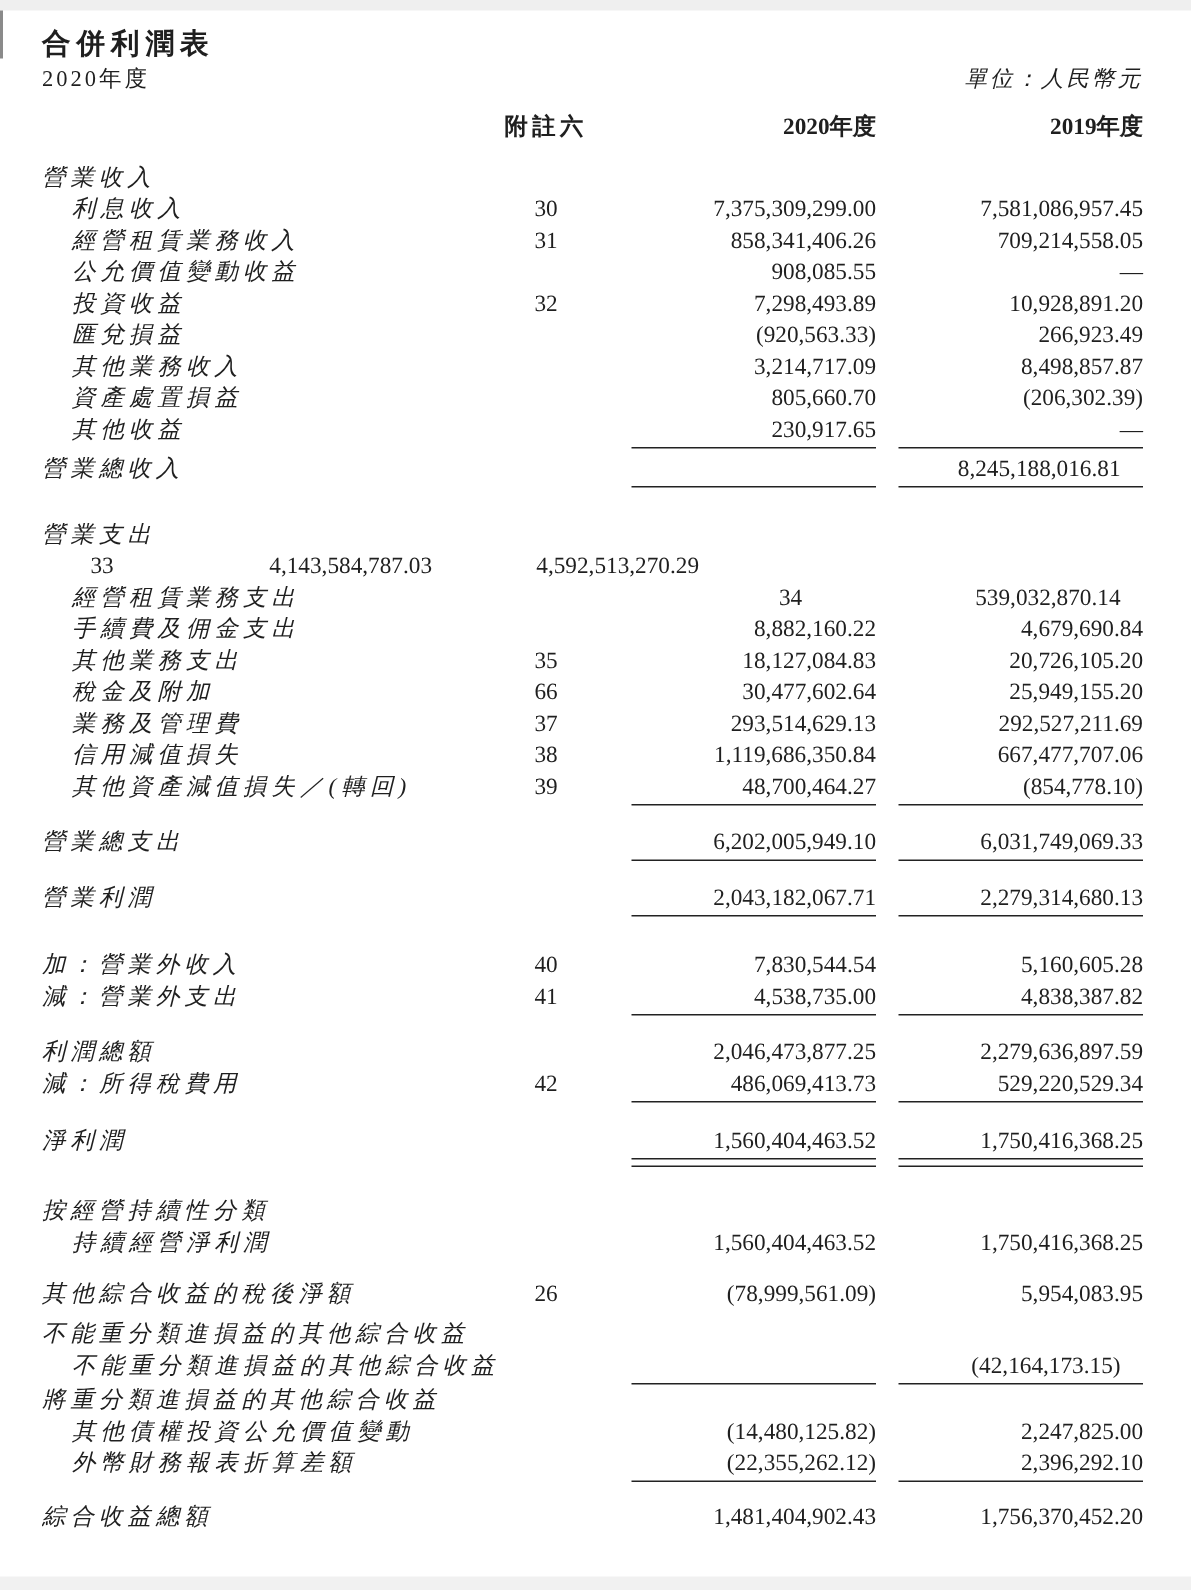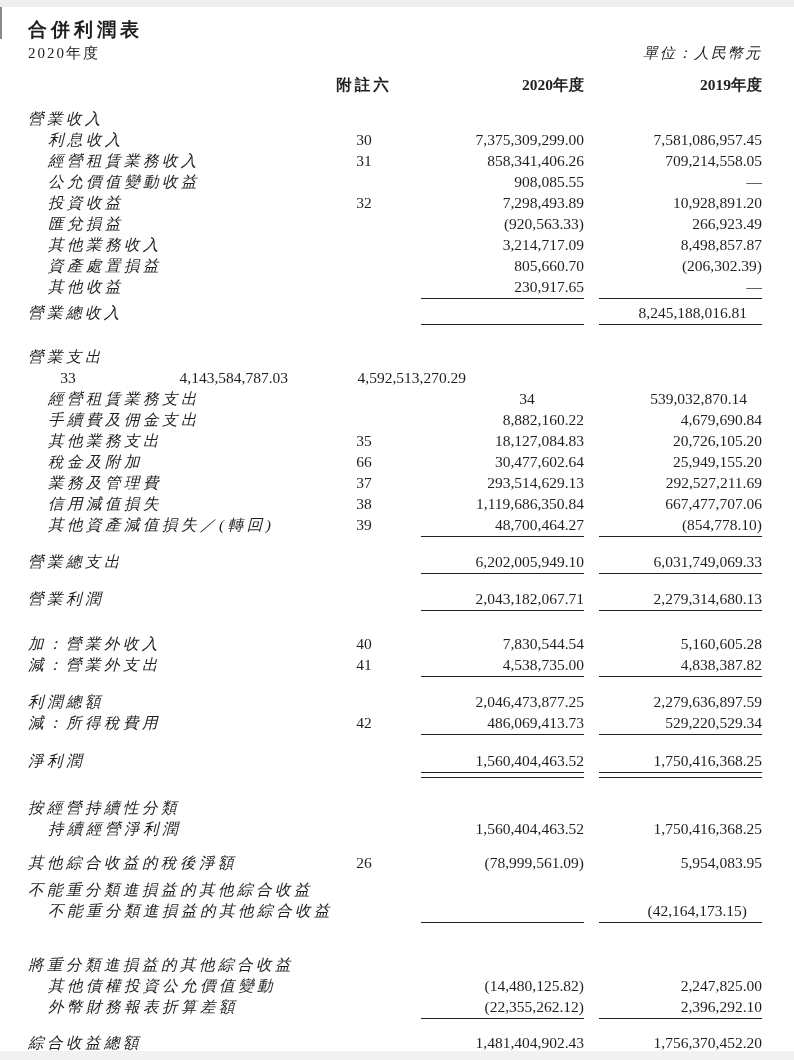--- a/index.html
+++ b/index.html
@@ -372,21 +372,21 @@
         <div class="c-gap"></div>
       </div>
       <div class="row rule-row">
         <div class="c-label"></div>
         <div class="c-note"></div>
         <div class="c-sp"></div>
         <div class="c-v1 line"></div>
         <div class="c-gap"></div>
         <div class="c-v2 line"></div>
       </div>
-      <div class="row item" style="margin-top: 31px;">
+      <div class="row item" style="margin-top: 0;">
         <div class="c-label">將重分類進損益的其他綜合收益</div>
         <div class="c-note"></div>
         <div class="c-sp"></div>
         <div class="c-v1"></div>
         <div class="c-gap"></div>
         <div class="c-v2"></div>
       </div>
       <div class="row item">
         <div class="c-label ind">其他債權投資公允價值變動</div>
         <div class="c-note"></div>

